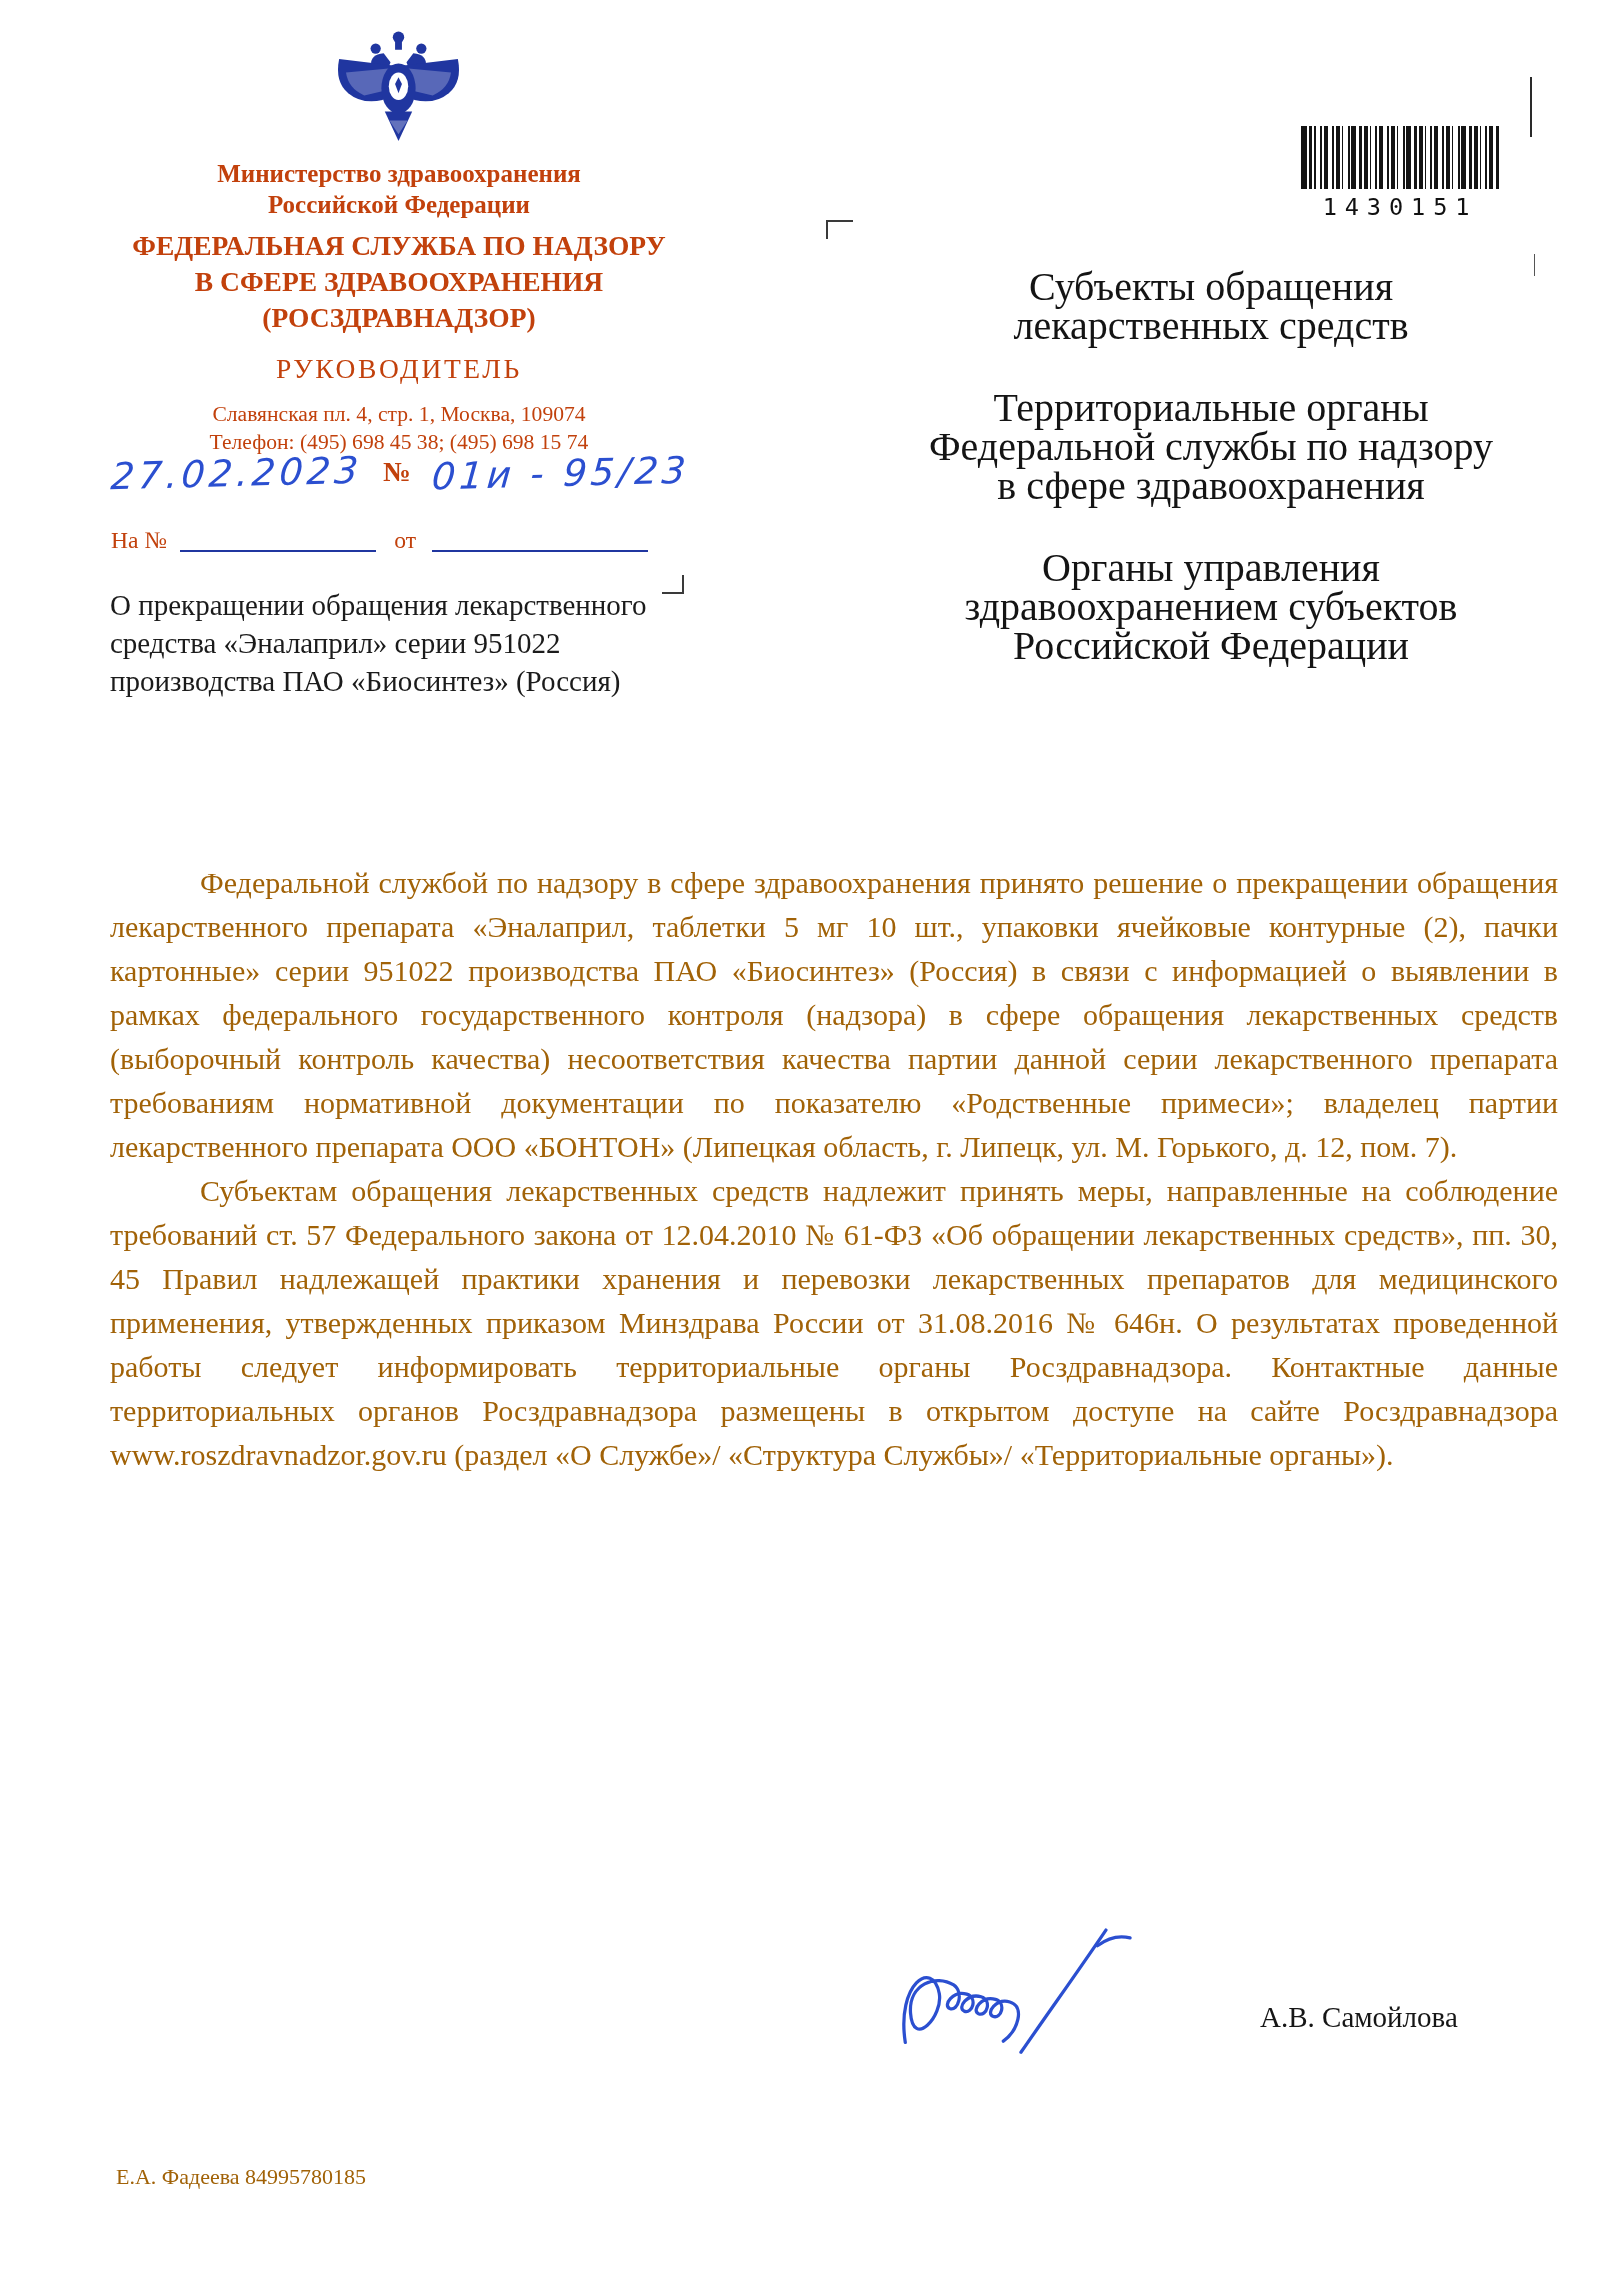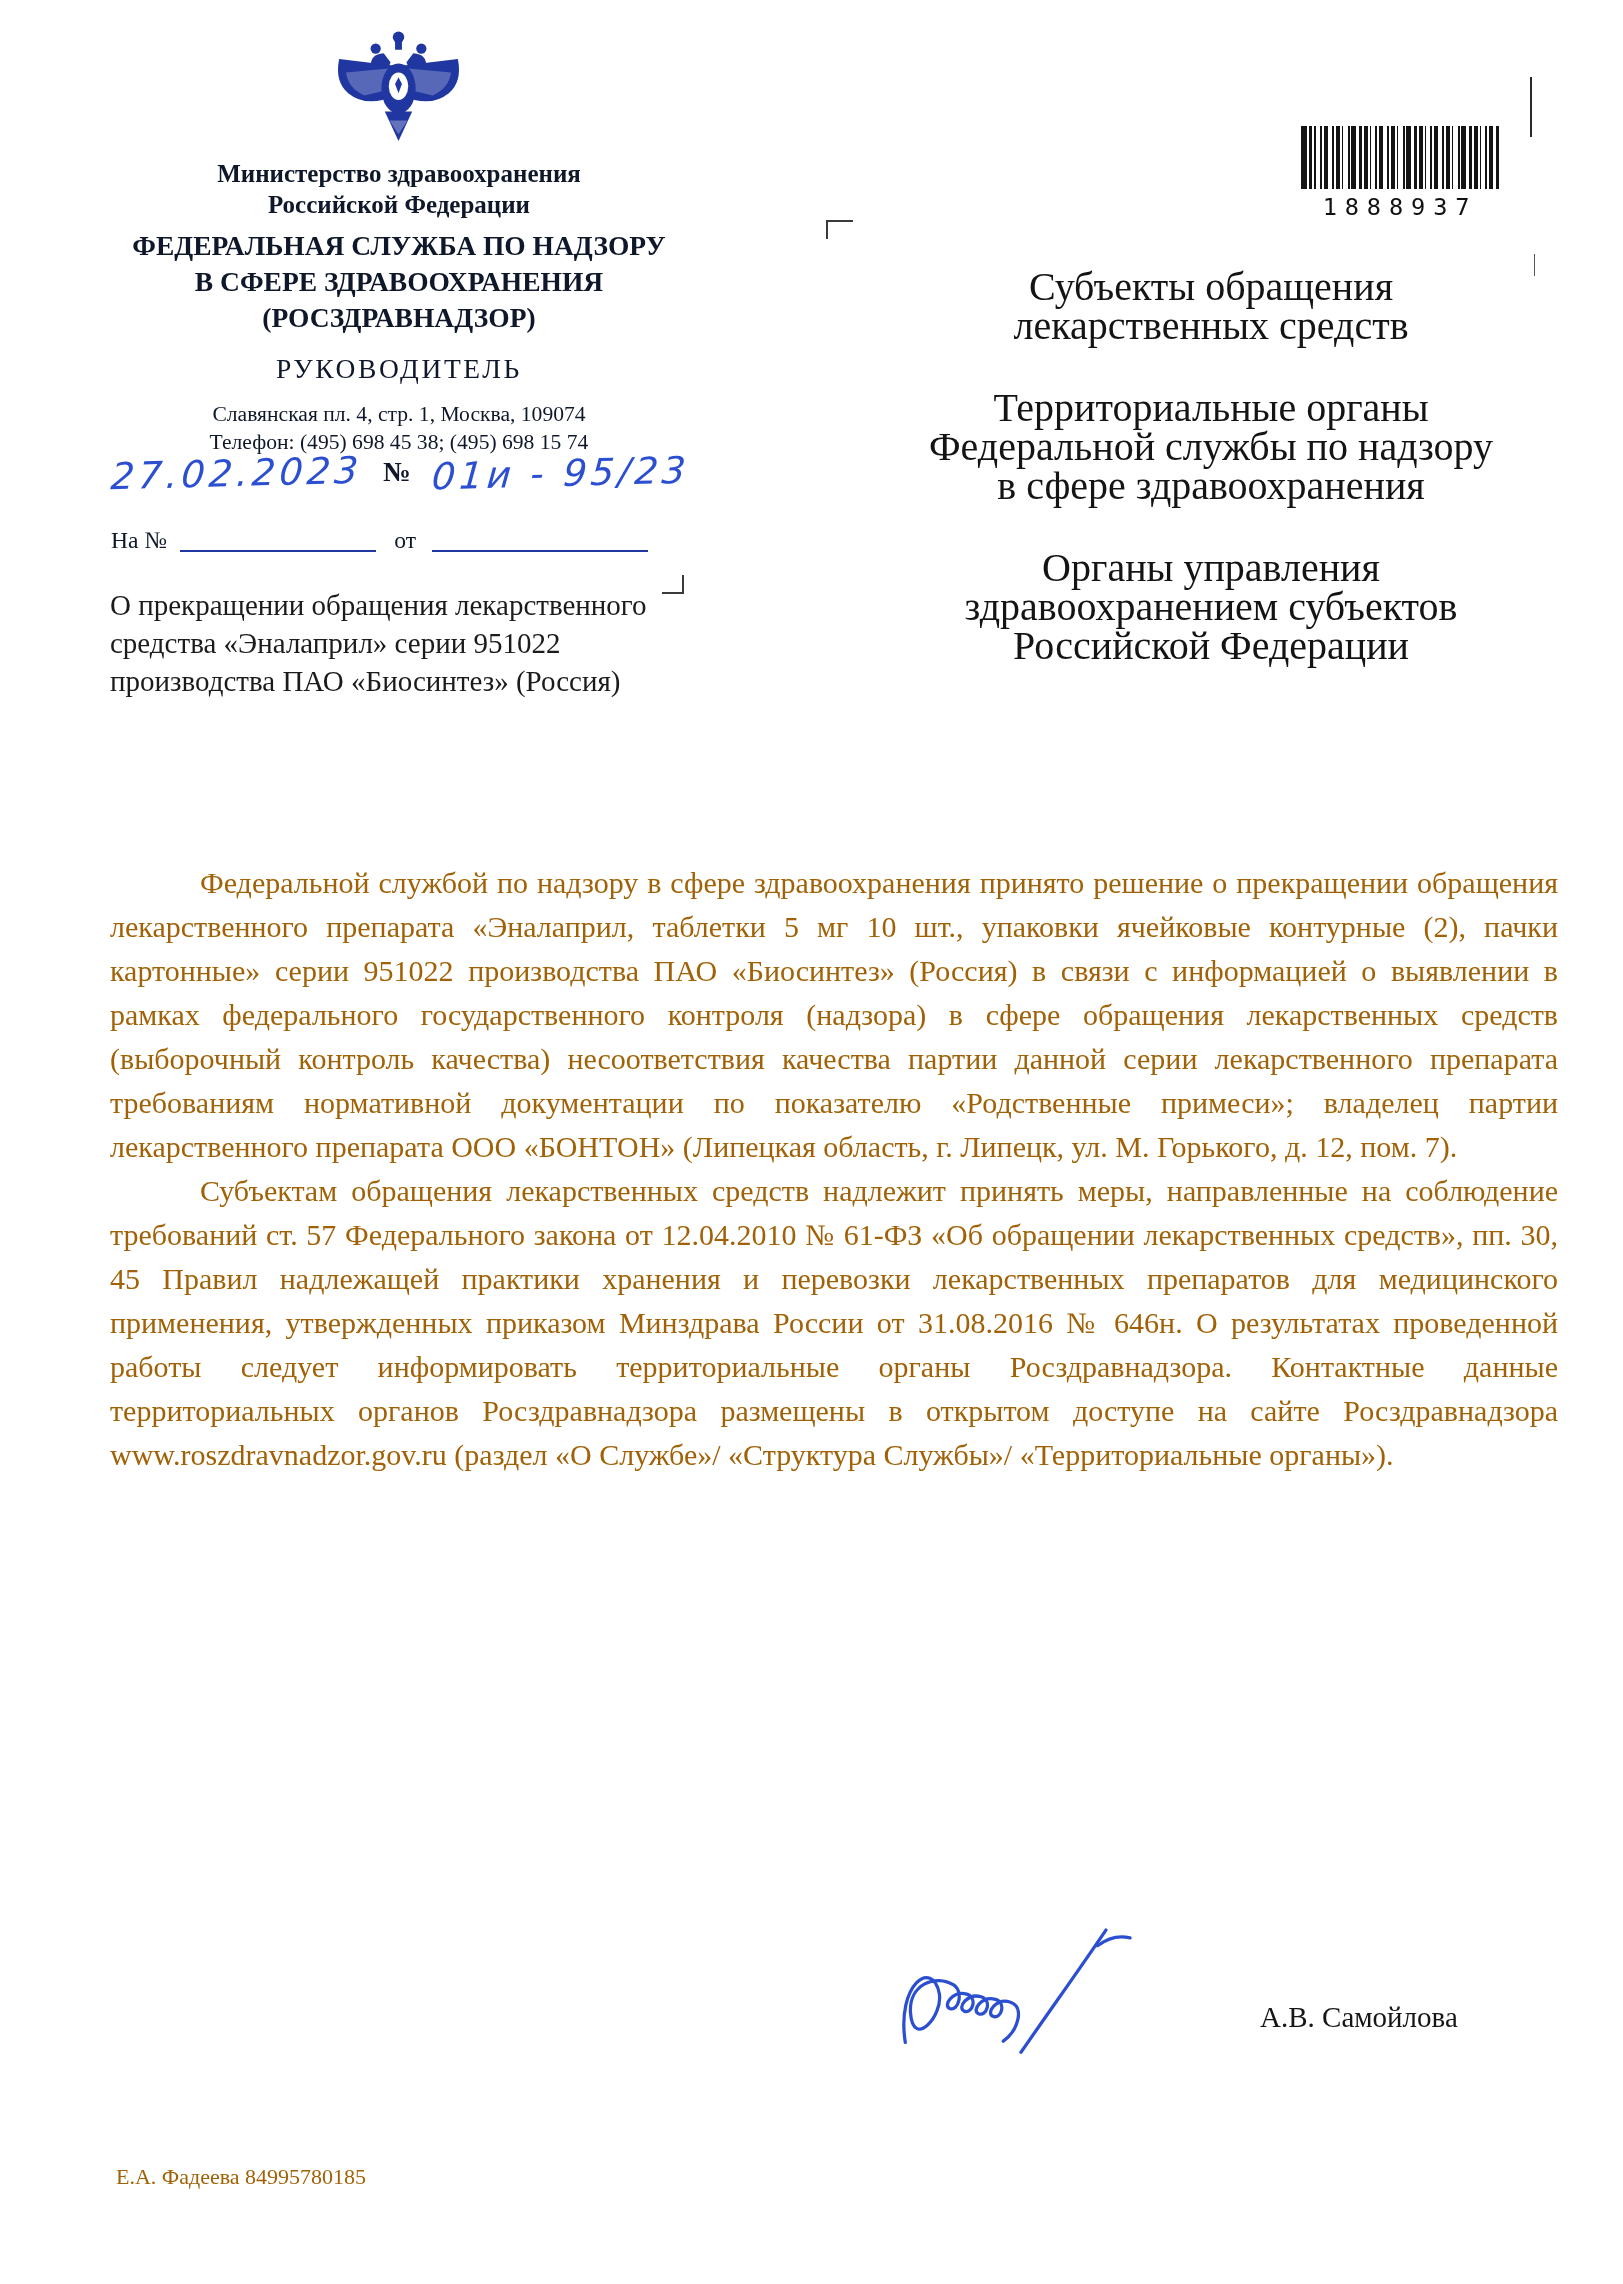--- a/index.html
+++ b/index.html
@@ -6,21 +6,21 @@
   .page{
     position:relative;
     width:1623px;height:2284px;
     background:#ffffff;
     font-family:"Liberation Serif", serif;
     color:#1b1b1b;
     overflow:hidden;
     margin:0 auto;
   }
   .abs{position:absolute;}
-  .blue{color:#0f172a;}
+  .blue{color:#c2410c;}
   .center{text-align:center;}
   .ml{white-space:pre-line;}
 
   
   .emblem{left:330px;top:27.5px;width:137px;height:128px;}
   .ministry{left:98px;top:158px;width:602px;font-size:25px;font-weight:bold;line-height:31px;}
   .service{left:85px;top:228px;width:628px;font-size:27.5px;font-weight:bold;line-height:36px;}
   .position{left:98px;top:353px;width:602px;font-size:27.5px;font-weight:normal;letter-spacing:2.6px;}
   .addr1{left:98px;top:401px;width:602px;font-size:21.6px;line-height:27.5px;}
   .addr2{left:98px;top:429px;width:602px;font-size:21.6px;line-height:27.5px;}
@@ -126,21 +126,21 @@
   <div class="abs ref-line blue">
     <span>На №</span><span class="ref-blank b1"></span><span>от</span><span class="ref-blank b2"></span>
   </div>
 
   <div class="abs subject ml">О прекращении обращения лекарственного
 средства «Эналаприл» серии 951022
 производства ПАО «Биосинтез» (Россия)</div>
 
   <div class="abs barcode">
     <div class="barcode-bars"></div>
-    <div class="barcode-number">1888937</div>
+    <div class="barcode-number">1430151</div>
   </div>
 
   <div class="abs corner-tl"></div>
   <div class="abs corner-br"></div>
   <div class="abs artifact-line"></div>
   <div class="abs artifact-line2"></div>
 
   <div class="abs recipients">
     <div class="recipient">Субъекты обращения
 лекарственных средств</div>

